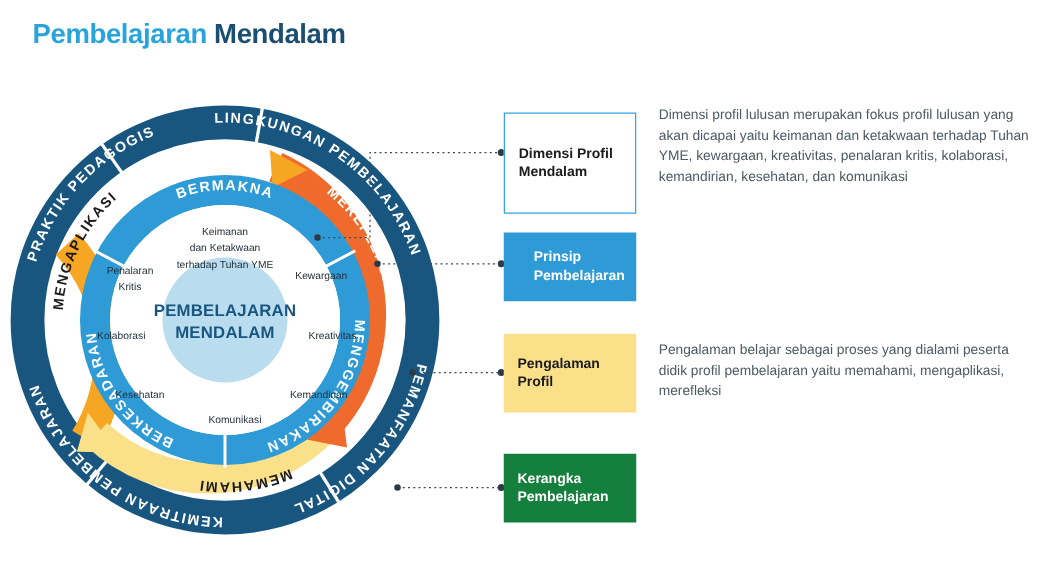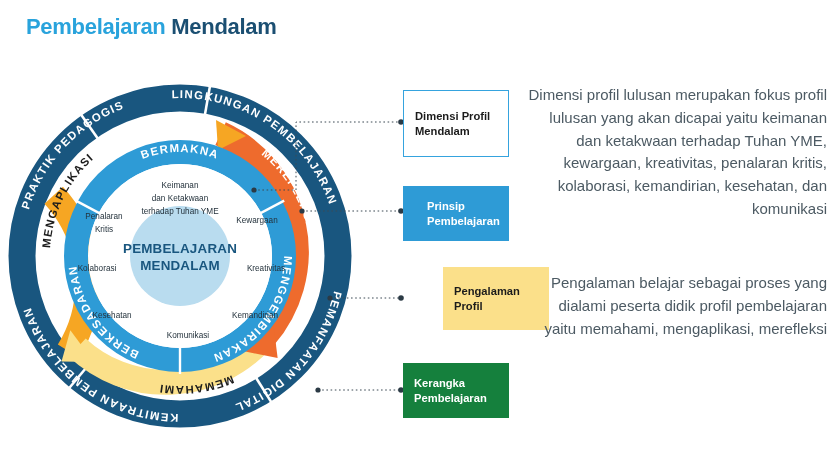--- a/index.html
+++ b/index.html
@@ -37,28 +37,27 @@
   .conn-line { stroke:#3c4a55; stroke-width:1; stroke-dasharray:1.6 2.6; fill:none; }
   .conn-dot  { fill:#2b3a45; }
   .label-box {
     position: absolute;
     display: flex; align-items: center;
     padding: 6px 11px;
     font-size: 11.2px; font-weight: bold; line-height: 1.32;
   }
   .box-outline { background:#ffffff; border:1.6px solid #35A3DE; color:#1b1b1b; }
   .box-blue    { background:#2E9BD6; color:#ffffff; }
-  .box-yellow  { background:#FBE08A; color:#1b1b1b;margin-left:40px; }
+  .box-yellow  { background:#FBE08A; color:#1b1b1b; }
   .box-navy    { background:#15803d; color:#ffffff; }
 
   .desc {
     position: absolute;
-    font-size: 15px; line-height: 1.52; color: #4c5a63;
+    font-size: 11px; line-height: 1.52; color: #4c5a63;
     width: 300px;
-    text-align: right;
   }
 </style>
 </head>
 <body>
 
 <div id="root">
 
   <h1 id="title">
     <span class="t1">Pembelajaran</span>
     <span class="t2">Mendalam</span>
@@ -175,21 +174,21 @@
 
     <path class="conn-line" d="M 330,298 L 400,298"></path>
     <circle class="conn-dot" cx="330" cy="298" r="2.6"></circle>
     <circle class="conn-dot" cx="401" cy="298" r="2.8"></circle>
 
     <path class="conn-line" d="M 318,390 L 400,390"></path>
     <circle class="conn-dot" cx="318" cy="390" r="2.6"></circle>
     <circle class="conn-dot" cx="401" cy="390" r="2.8"></circle>
   </svg>
 
-  <div class="label-box box-outline" style="left:403px; top:90px; width:106px; height:67px;">
+  <div class="label-box box-outline" style="left:403px; top:90px; width:106px; height:81px;">
     <span>
       <span>Dimensi Profil</span><br>
       <span>Mendalam</span>
     </span>
   </div>
   <div class="desc" style="left:527px; top:84px;">Dimensi profil lulusan merupakan fokus profil lulusan yang akan dicapai yaitu keimanan dan ketakwaan terhadap Tuhan YME, kewargaan, kreativitas, penalaran kritis, kolaborasi, kemandirian, kesehatan, dan komunikasi</div>
 
   <div class="label-box box-blue" style="left:403px; top:186px; width:106px; height:55px;padding-left:24px;">
     <span>
       <span>Prinsip</span><br>

